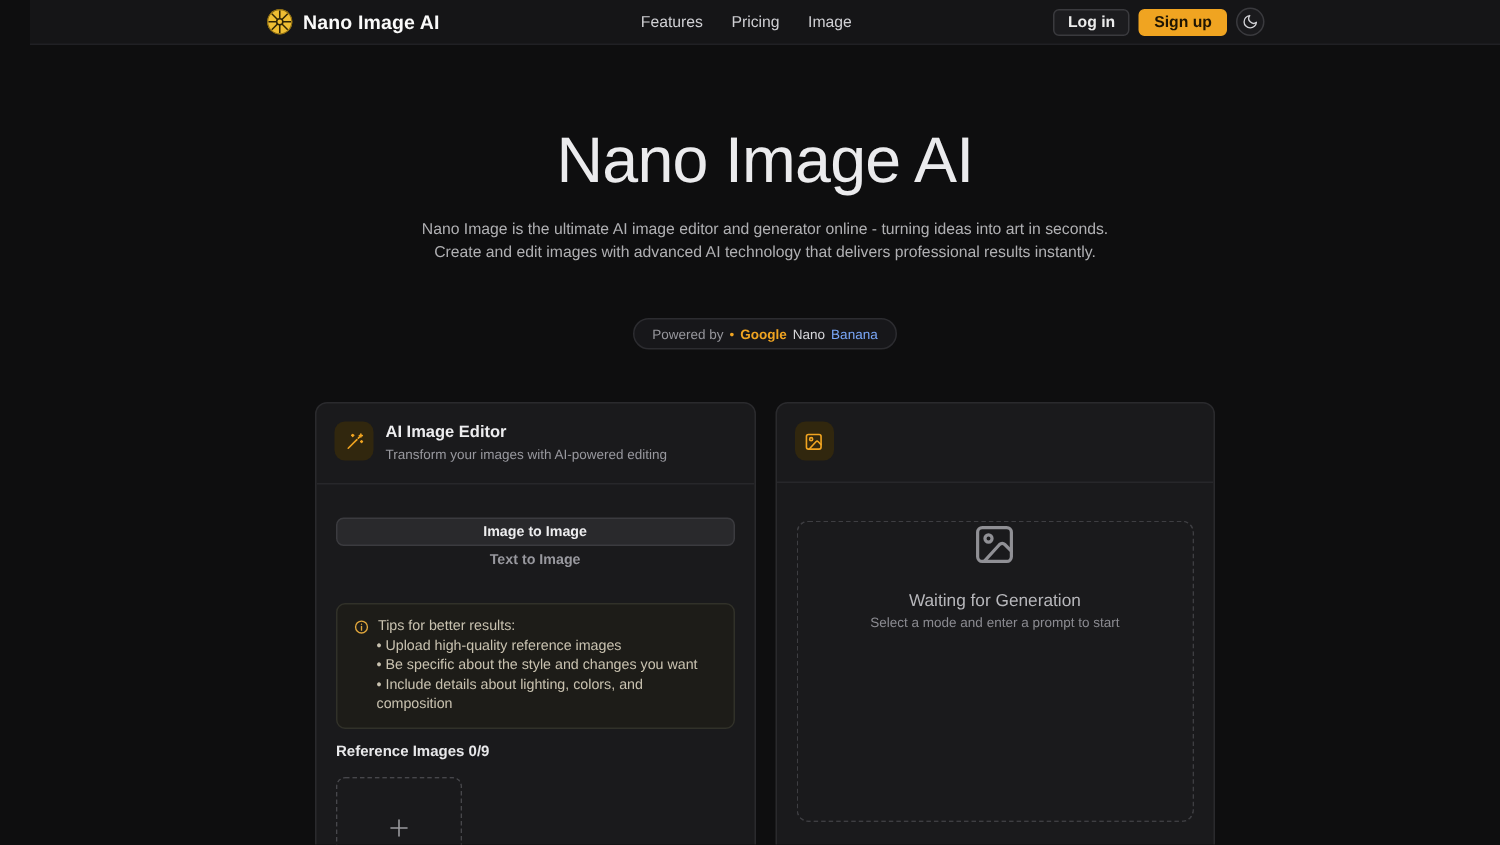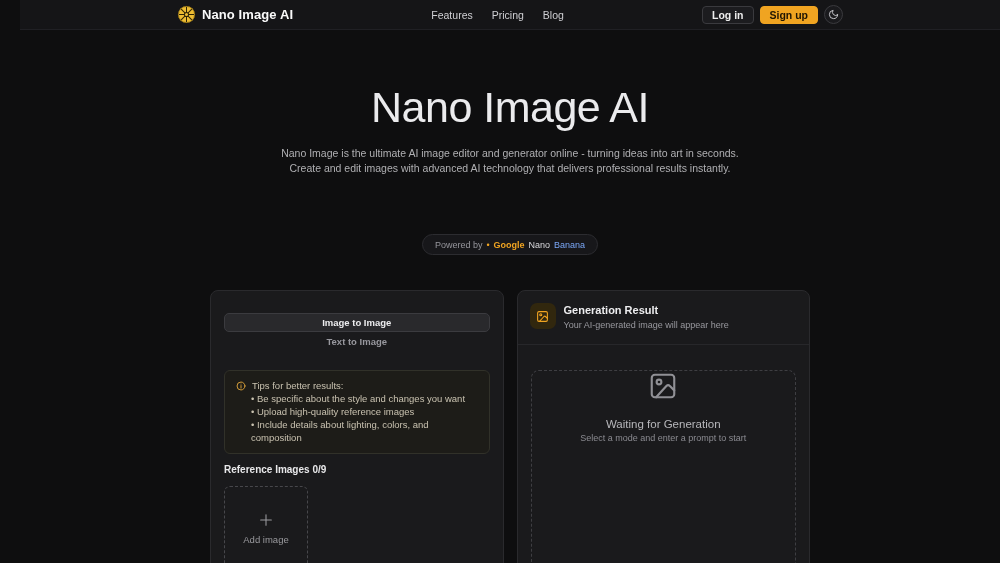--- a/index.html
+++ b/index.html
@@ -22,21 +22,21 @@
   .header-actions { display:flex; align-items:center; gap:6px; }
   .btn { font-family:inherit; font-size:10.5px; font-weight:600; border-radius:4px; height:18px; padding:0 9px; cursor:pointer; line-height:16px; }
   .btn-login { background:#1c1c1f; border:1px solid #3a3a3e; color:#ececec; }
   .btn-signup { background:#f0a421; border:1px solid #f0a421; color:#1f1503;text-align:center; }
   .btn-theme { width:19px; height:19px; border-radius:50%; background:#1a1a1d; border:1px solid #3a3a3e; display:flex; align-items:center; justify-content:center; padding:0; cursor:pointer; }
 
   
   .hero { text-align:center; }
   .hero-title { margin-top:47px; font-size:43px; font-weight:400; letter-spacing:-0.5px; color:#ebebed; line-height:60px; }
   .hero-sub { margin-top:9px; font-size:10.5px; line-height:15px; color:#b0b0b3; }
-  .badge-wrap { margin-top:58px; display:flex; justify-content:center; }
+  .badge-wrap { margin-top:36px; display:flex; justify-content:center; }
   .badge { display:inline-flex; align-items:center; gap:4px; height:21px; padding:0 12px; border:1px solid #2c2c30; background:#17171a; border-radius:999px; font-size:9px; cursor:pointer; }
   .badge-prefix { color:#96969c; }
   .badge-dot { color:#f0a421; font-size:9px; }
   .badge-google { color:#f0a421; font-weight:700; }
   .badge-nano { color:#d8d8dc; }
   .badge-banana { color:#7aa7f7; }
 
   
   .cards { width:600px; margin:35px auto 0; display:flex; gap:13px; align-items:flex-start; }
   .card { flex:1; background:#1a1a1c; border:1px solid #2a2a2d; border-radius:8px; height:430px; overflow:hidden; }
@@ -88,21 +88,21 @@
               <line x1="18.7" y1="5.3" x2="5.3" y2="18.7"></line>
             </g>
             <circle cx="12" cy="12" r="2.6" fill="#eebd33" stroke="#2e2406" stroke-width="1.3"></circle>
           </svg>
         </span>
         <span class="brand-name">Nano Image AI</span>
       </div>
       <div class="nav-links">
         <a class="nav-link">Features</a>
         <a class="nav-link">Pricing</a>
-        <a class="nav-link">Blog</a>
+        <a class="nav-link">Image</a>
       </div>
       <div class="header-actions">
         <button class="btn btn-login">Log in</button>
         <button class="btn btn-signup">Sign up</button>
         <button class="btn-theme">
           <span>
             <svg width="11" height="11" viewBox="0 0 24 24" fill="none" stroke="#d2d2d6" stroke-width="2" stroke-linecap="round" stroke-linejoin="round">
               <path d="M21 12.79A9 9 0 1 1 11.21 3 7 7 0 0 0 21 12.79z"></path>
             </svg>
           </span>
@@ -124,38 +124,56 @@
         <span class="badge-google">Google</span>
         <span class="badge-nano">Nano</span>
         <span class="badge-banana">Banana</span>
       </span>
     </div>
   </div>
 
   <div class="cards">
 
     <div class="card">
+      <div class="card-header">
+        <div class="card-icon-box">
+          <svg width="13" height="13" viewBox="0 0 24 24" fill="none" stroke="#f0a421" stroke-width="2" stroke-linecap="round">
+            <path d="M4 20 L14.6 9.4"></path>
+            <path d="M16.4 7.6 L18 6"></path>
+            <path d="M19.5 2.6v3.6"></path>
+              <path d="M17.7 4.4h3.6"></path>
+            <path d="M9.5 3v2.4"></path>
+              <path d="M8.3 4.2h2.4"></path>
+            <path d="M20.4 10.8v2"></path>
+              <path d="M19.4 11.8h2"></path>
+          </svg>
+        </div>
+        <div>
+          <div class="card-title">AI Image Editor</div>
+          <div class="card-sub">Transform your images with AI-powered editing</div>
+        </div>
+      </div>
       <div class="card-body">
         <div class="tabs">
           <button class="tab active">Image to Image</button>
           <button class="tab">Text to Image</button>
         </div>
         <div class="tips">
           <div class="tips-head">
             <span>
               <svg width="10" height="10" viewBox="0 0 24 24" fill="none" stroke="#e0a63c" stroke-width="2.2" stroke-linecap="round">
                 <circle cx="12" cy="12" r="9.5"></circle>
                 <path d="M12 11v6"></path>
                 <path d="M12 7.5h.01"></path>
               </svg>
             </span>
             <span>Tips for better results:</span>
           </div>
+          <div class="tips-item">• Upload high-quality reference images</div>
           <div class="tips-item">• Be specific about the style and changes you want</div>
-          <div class="tips-item">• Upload high-quality reference images</div>
           <div class="tips-item">• Include details about lighting, colors, and composition</div>
         </div>
         <div class="ref-label">Reference Images 0/9</div>
         <button class="add-box">
           <span>
             <svg width="16" height="16" viewBox="0 0 24 24" fill="none" stroke="#9a9a9e" stroke-width="1.6" stroke-linecap="round">
               <path d="M12 4v16"></path>
                 <path d="M4 12h16"></path>
             </svg>
           </span>
@@ -165,24 +183,20 @@
     </div>
 
     <div class="card">
       <div class="card-header">
         <div class="card-icon-box">
           <svg width="13" height="13" viewBox="0 0 24 24" fill="none" stroke="#f0a421" stroke-width="2" stroke-linecap="round" stroke-linejoin="round">
             <rect x="3" y="3" width="18" height="18" rx="2.5"></rect>
             <circle cx="8.8" cy="8.8" r="1.9"></circle>
             <path d="M21 15.5l-3.5-3.5a2 2 0 0 0-2.8 0L6.5 21"></path>
           </svg>
-        </div>
-        <div>
-          <div class="card-title">Generation Result</div>
-          <div class="card-sub">Your AI-generated image will appear here</div>
         </div>
       </div>
       <div class="result-body">
         <div class="result-drop">
           <span>
             <svg width="30" height="30" viewBox="0 0 24 24" fill="none" stroke="#909095" stroke-width="1.7" stroke-linecap="round" stroke-linejoin="round">
               <rect x="3" y="3" width="18" height="18" rx="2.5"></rect>
               <circle cx="8.8" cy="8.8" r="1.9"></circle>
               <path d="M21 15.5l-3.5-3.5a2 2 0 0 0-2.8 0L6.5 21"></path>
             </svg>

